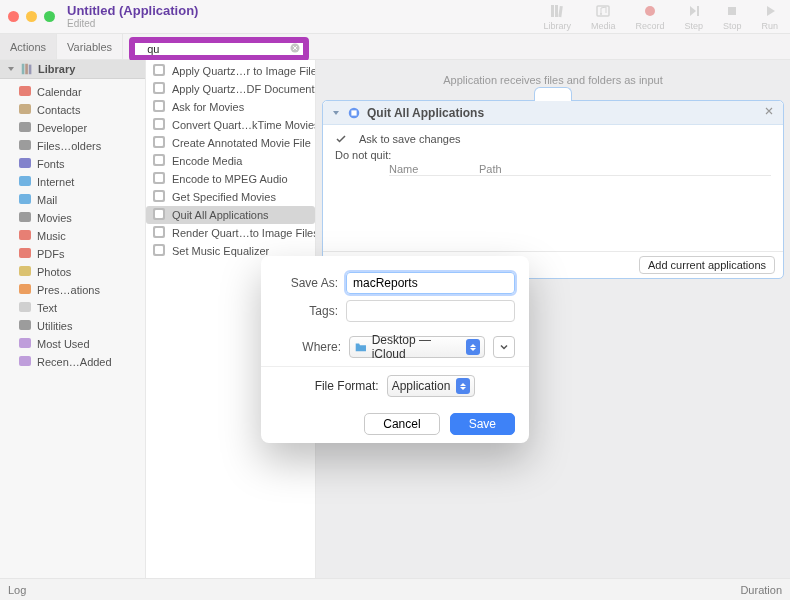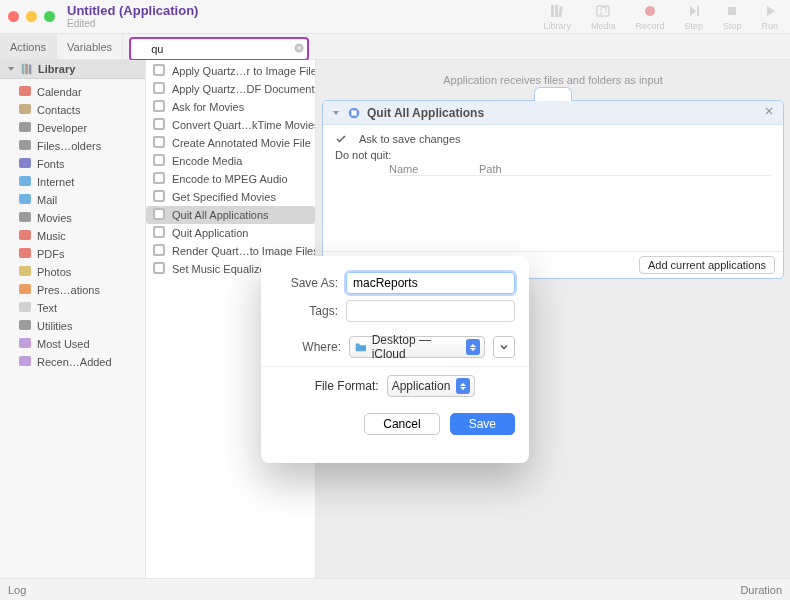--- a/index.html
+++ b/index.html
@@ -25,21 +25,21 @@
   .tb-right { margin-left:auto; display:flex; gap:12px; }
   .tb-btn { display:flex; flex-direction:column; align-items:center; color:#bfbfbf; font-size:9px; gap:2px; padding:0 4px; }
   .tb-btn svg { width:16px; height:16px; }
   
   .toolbar2 {
     height: 26px; display:flex; align-items:stretch; border-bottom:1px solid #e2e2e2;
     background:#f3f2f3;
   }
   .tab { display:flex; align-items:center; padding:0 10px; font-size:11px; color:#555; border-right:1px solid #e2e2e2; }
   .tab.active { background:#e6e5e6; }
-  .search-wrap { display:flex; align-items:center; background:#fff; border:2px solid #a21caf; border-radius:4px; height:24px; margin:3px 6px; width:180px; padding:0 20px; }
+  .search-wrap { display:flex; align-items:center; background:#fff; border:6px solid #a21caf; border-radius:4px; height:24px; margin:3px 6px; width:180px; padding:0 12px; }
   .search-wrap input { border:none; outline:none; font-size:11px; flex:1; background:transparent; }
   .search-clear { color:#888; }
   
   .main { display:flex; height: calc(600px - 34px - 26px - 22px); }
   .left { width:146px; border-right:1px solid #e5e5e5; background:#f6f6f6; overflow:hidden; }
   .mid { width:170px; border-right:1px solid #e5e5e5; background:#fff; overflow:hidden; }
   .right { flex:1; background:#eaeaec; display:flex; flex-direction:column; }
   .lib-header { display:flex; align-items:center; gap:4px; background:#dcdcdc; padding:2px 6px; font-size:11px; font-weight:600; border-bottom:1px solid #ccc; }
   .tree { padding:4px 0; font-size:11px; }
   .tree-item { display:flex; align-items:center; gap:5px; padding:1px 6px 1px 18px; }
@@ -66,21 +66,21 @@
   .connector { width:38px; height:14px; border:1px solid #a0c6f0; border-bottom:none; border-radius:6px 6px 0 0; background:#fff; position:absolute; top:-14px; left:50%; transform:translateX(-50%); }
   
   .logbar { height:22px; border-top:1px solid #e2e2e2; background:#f1f1f1; display:flex; align-items:center; padding:0 8px; font-size:11px; color:#666; position:absolute; bottom:0; left:0; right:0; }
   .logbar .dur { margin-left:auto; }
   
   .dim { position:absolute; inset:0; background:rgba(255,255,255,0.14); pointer-events:none; }
   
   .sheet {
     position:absolute; left:261px; top:256px; width:268px;
     background:#fff; border-radius:8px; box-shadow:0 18px 40px rgba(0,0,0,.25);
-    padding:10px 14px 28px;
+    padding:10px 14px 8px;
   }
   .row { display:flex; align-items:center; margin:6px 0; gap:8px; }
   .row label { width:66px; text-align:right; color:#555; font-size:12px; }
   .txt { flex:1; height:22px; border:1px solid #9ac6ff; background:#fff; border-radius:4px; padding:0 6px; font-size:12px; outline:2px solid rgba(70,140,255,.35); }
   .txt.tags { border:1px solid #d6d6d6; outline:none; }
   .where { flex:1; height:22px; border:1px solid #c9c9c9; border-radius:4px; display:flex; align-items:center; padding:0 4px; background:linear-gradient(#fefefe,#f1f1f1); font-size:12px; }
   .popup-arr { margin-left:auto; width:14px; height:16px; background:#4f86ef; border-radius:3px; display:flex; flex-direction:column; align-items:center; justify-content:center; }
   .popup-arr::before{content:"";border:3px solid transparent;border-bottom-color:#fff;margin-bottom:1px;}
   .popup-arr::after{content:"";border:3px solid transparent;border-top-color:#fff;}
   .expand { width:22px; height:22px; border:1px solid #c9c9c9; border-radius:4px; display:flex; align-items:center; justify-content:center; background:#fff; }
@@ -339,27 +339,20 @@
               <rect x="3" y="3" width="8" height="8" rx="1" fill="#fff"></rect>
             </svg></span>
           <span>Get Specified Movies</span>
         </div>
         <div class="action-item sel">
           <span class="ai-ico"><svg viewBox="0 0 14 14">
               <rect x="1" y="1" width="12" height="12" rx="2" fill="#b0b0b0"></rect>
               <rect x="3" y="3" width="8" height="8" rx="1" fill="#fff"></rect>
             </svg></span>
           <span>Quit All Applications</span>
-        </div>
-        <div class="action-item">
-          <span class="ai-ico"><svg viewBox="0 0 14 14">
-              <rect x="1" y="1" width="12" height="12" rx="2" fill="#b0b0b0"></rect>
-              <rect x="3" y="3" width="8" height="8" rx="1" fill="#fff"></rect>
-            </svg></span>
-          <span>Quit Application</span>
         </div>
         <div class="action-item">
           <span class="ai-ico"><svg viewBox="0 0 14 14">
               <rect x="1" y="1" width="12" height="12" rx="2" fill="#b0b0b0"></rect>
               <rect x="3" y="3" width="8" height="8" rx="1" fill="#fff"></rect>
             </svg></span>
           <span>Render Quart…to Image Files</span>
         </div>
         <div class="action-item">
           <span class="ai-ico"><svg viewBox="0 0 14 14">

